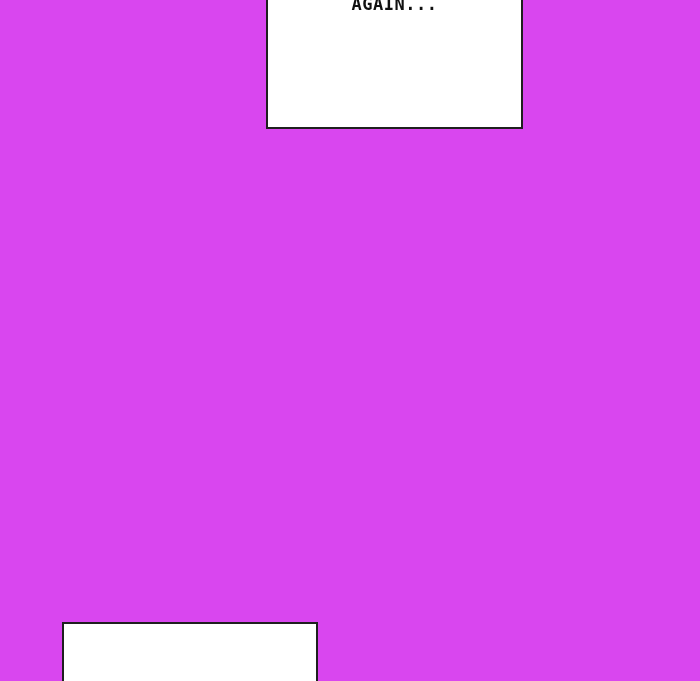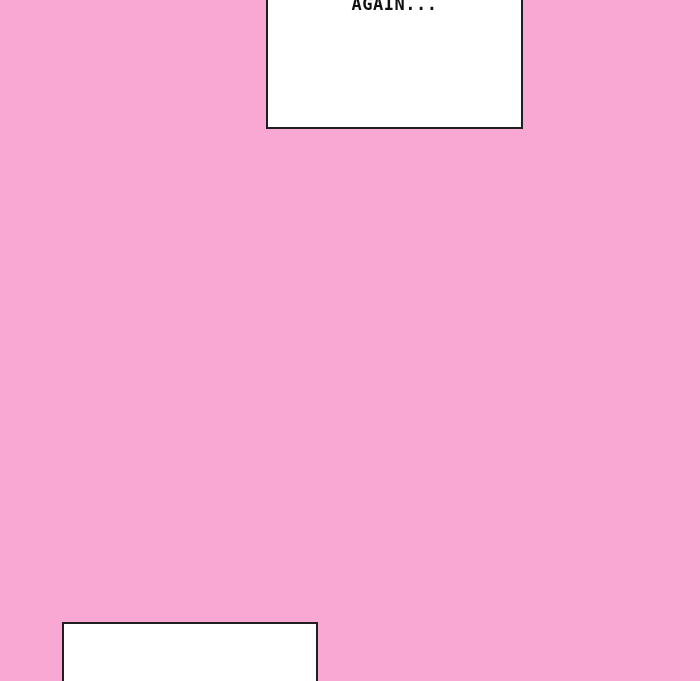--- a/index.html
+++ b/index.html
@@ -4,21 +4,21 @@
 <style>
   html, body {
     margin: 0;
     padding: 0;
     background: #ffffff;
   }
   .comic-page {
     position: relative;
     width: 700px;
     height: 681px;
-    background: #f9a8d4;
+    background: #d946ef;
     overflow: hidden;
     font-family: "DejaVu Sans Mono", "Liberation Mono", monospace;
   }
   .panel {
     position: absolute;
     box-sizing: border-box;
     background: #ffffff;
     border: 2px solid #1f1f1f;
   }
   

